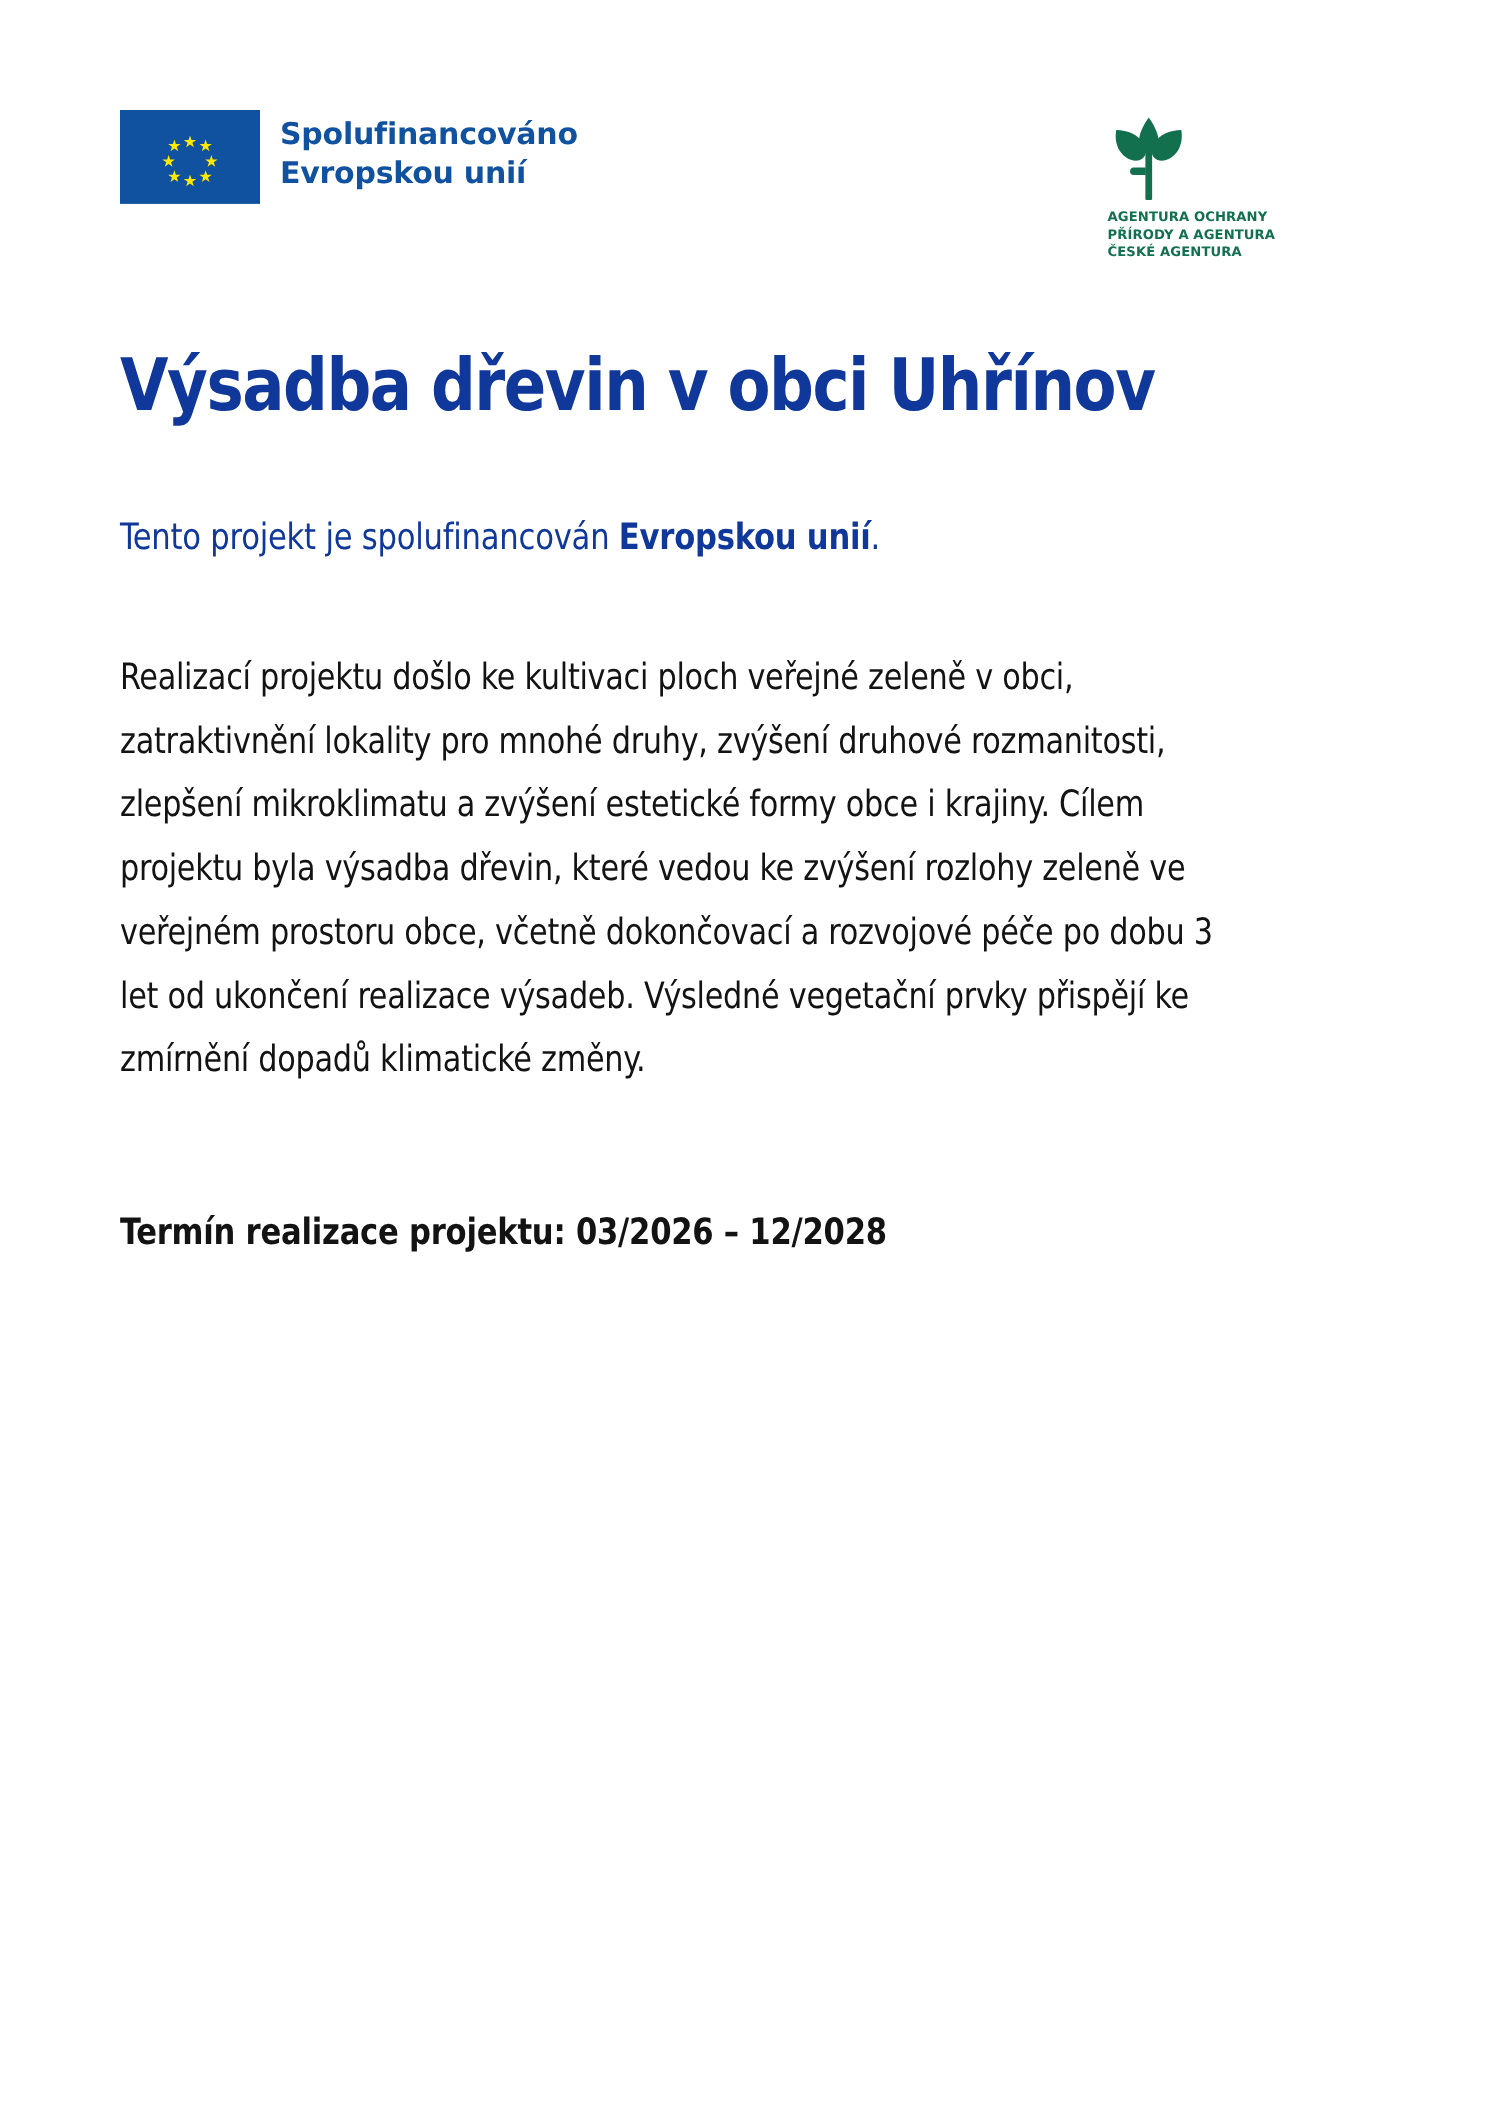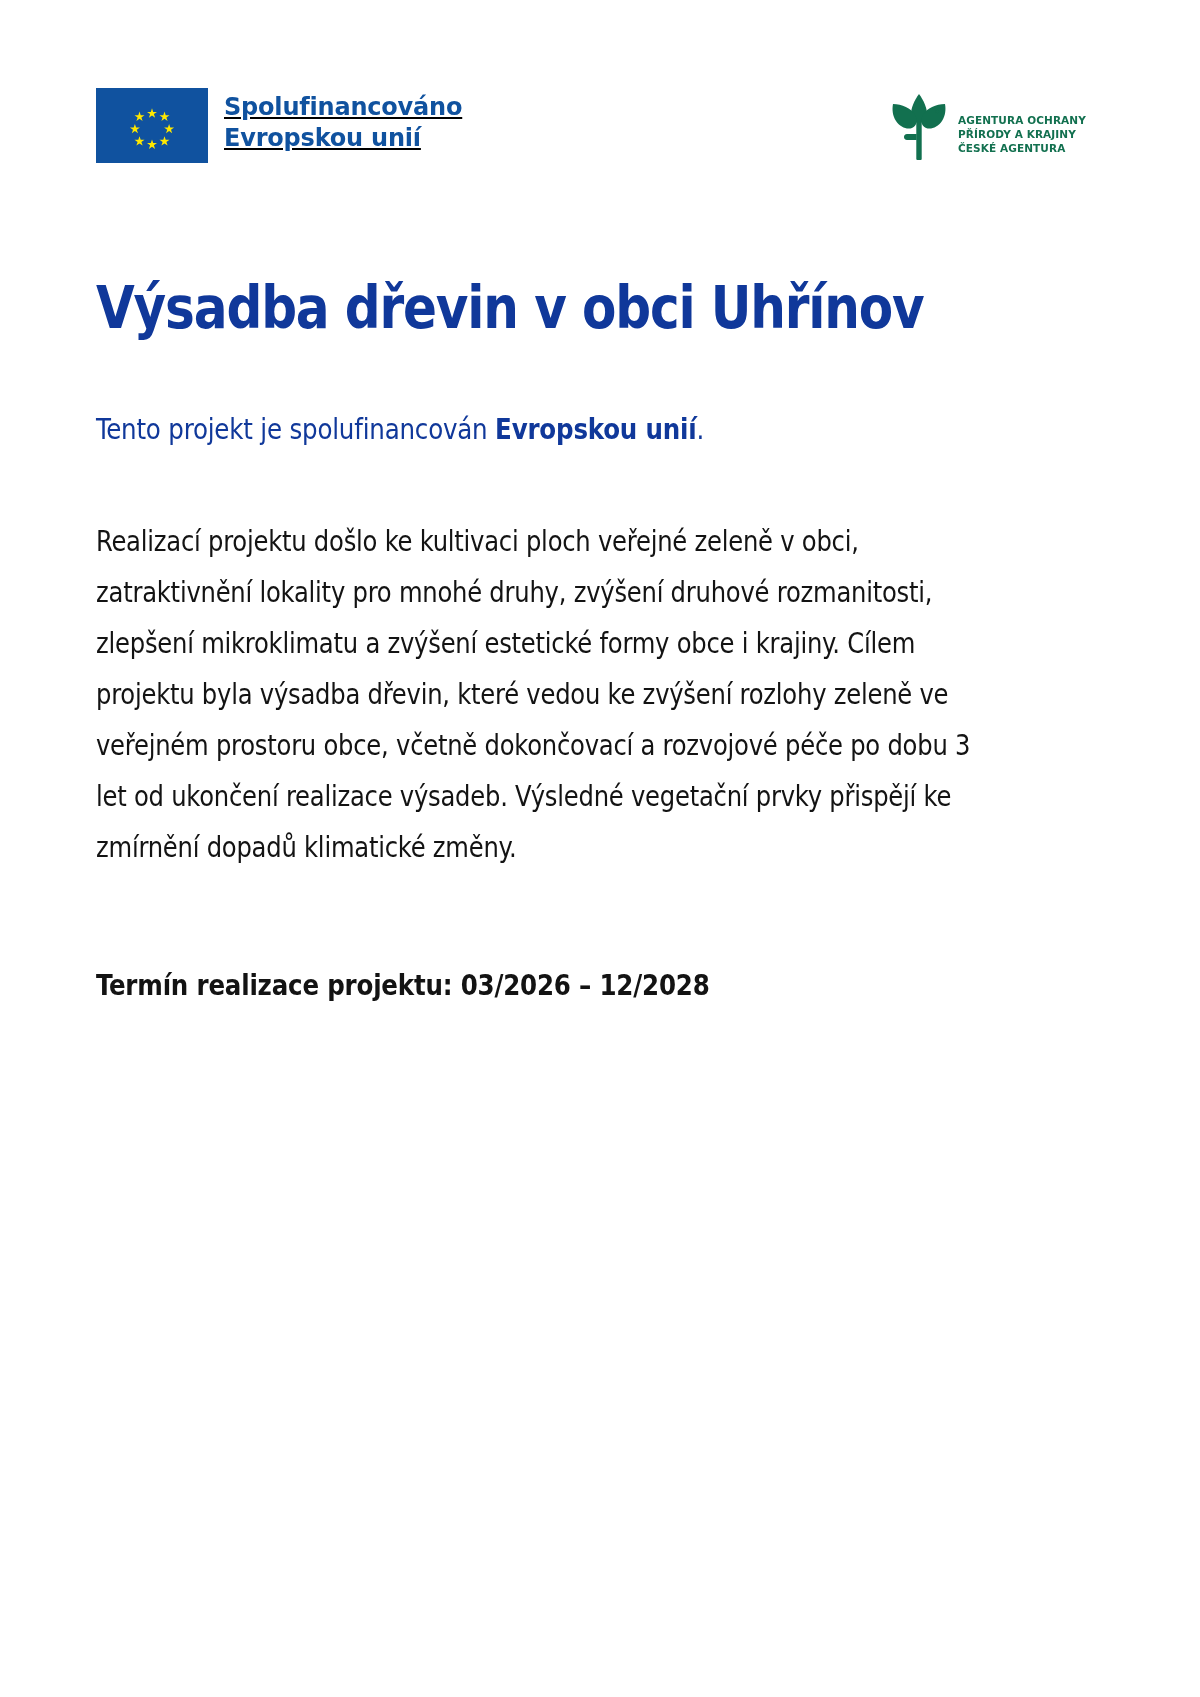--- a/index.html
+++ b/index.html
@@ -34,21 +34,20 @@
     height: 96px;
   }
 
   .eu-logo {
     position: absolute;
     left: 96px;
     top: 0;
     display: flex;
     align-items: flex-start;
     gap: 16px;
-    text-decoration: underline;
   }
   .eu-flag {
     width: 112px;
     height: 75px;
     background: #10529f;
     position: relative;
     flex: 0 0 auto;
   }
   .eu-flag svg { display: block; width: 112px; height: 75px; }
 
@@ -62,22 +61,23 @@
     white-space: nowrap;
     font-family: "DejaVu Sans", "Liberation Sans", sans-serif;
   }
   .eu-text .l2 { display: block; }
 
   .aopk-logo {
     position: absolute;
     left: 886px;
     top: -2px;
     display: flex;
-    align-items: flex-end;
+    align-items: flex-start;
     gap: 6px;
+    flex-direction: column;
   }
   .aopk-mark { width: 66px; height: 76px; flex: 0 0 auto; }
   .aopk-mark svg { display: block; }
   .aopk-text {
     color: #12704f;
     font-size: 10.5px;
     font-weight: 700;
     line-height: 1.32;
     letter-spacing: 0.1px;
     padding-bottom: 6px;
@@ -196,21 +196,21 @@
             <path d="M59 18 C 50 18, 41 22, 37 29 C 34 34, 35 40, 40 42 C 45 44, 52 41, 56 35 C 59.5 29.6, 60 23.5, 59 18 Z
                      M54 24 C 53 28, 50 32, 46 35 C 50 34, 53 30, 54 24 Z"></path>
             <circle cx="51.5" cy="25.5" r="1.7"></circle>
             <rect x="30.3" y="34" width="5.4" height="40" rx="1"></rect>
             <path d="M30.6 48 L 21 48 C 19 48, 18 49.4, 18 51 C 18 52.6, 19 54, 21 54 L 30.6 54 Z"></path>
           </g>
         </svg>
       </div>
       <div class="aopk-text">
         <span>AGENTURA OCHRANY</span>
-        <span>PŘÍRODY A KRAJINY</span>
+        <span>PŘÍRODY A AGENTURA</span>
         <span>ČESKÉ AGENTURA</span>
       </div>
     </div>
 
   </div>
 
   <h1 class="title">Výsadba dřevin v obci Uhřínov</h1>
 
   <p class="intro"><span>Tento projekt je spolufinancován </span><b>Evropskou unií</b><span>.</span></p>
 

